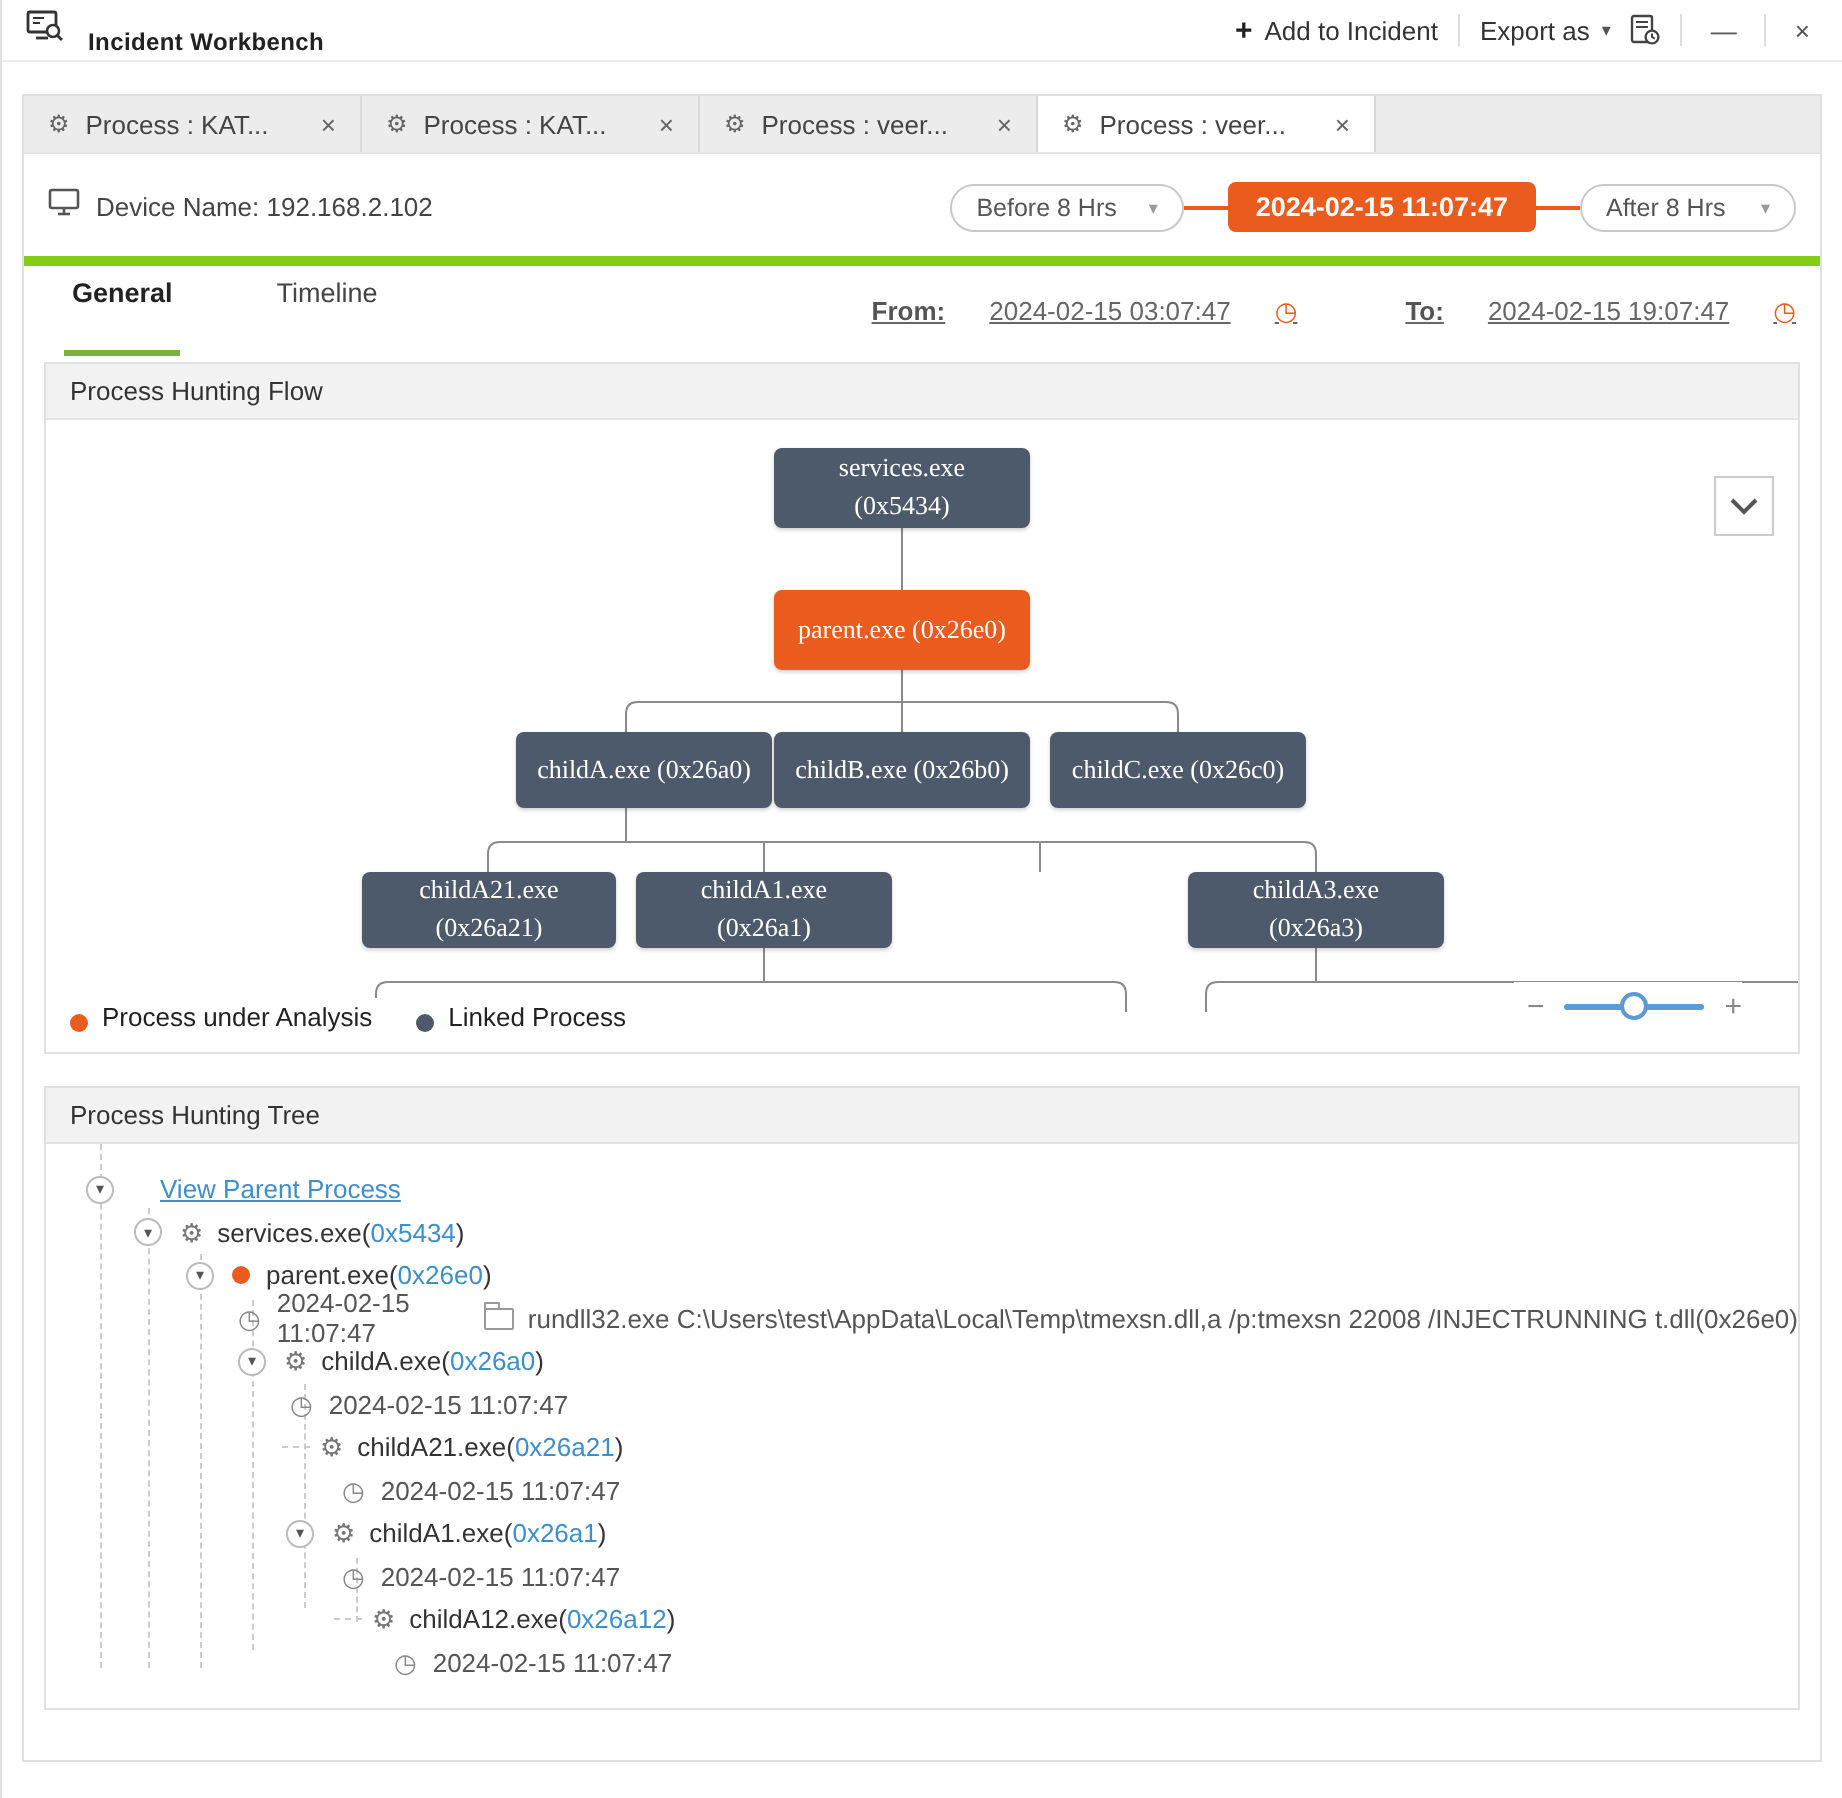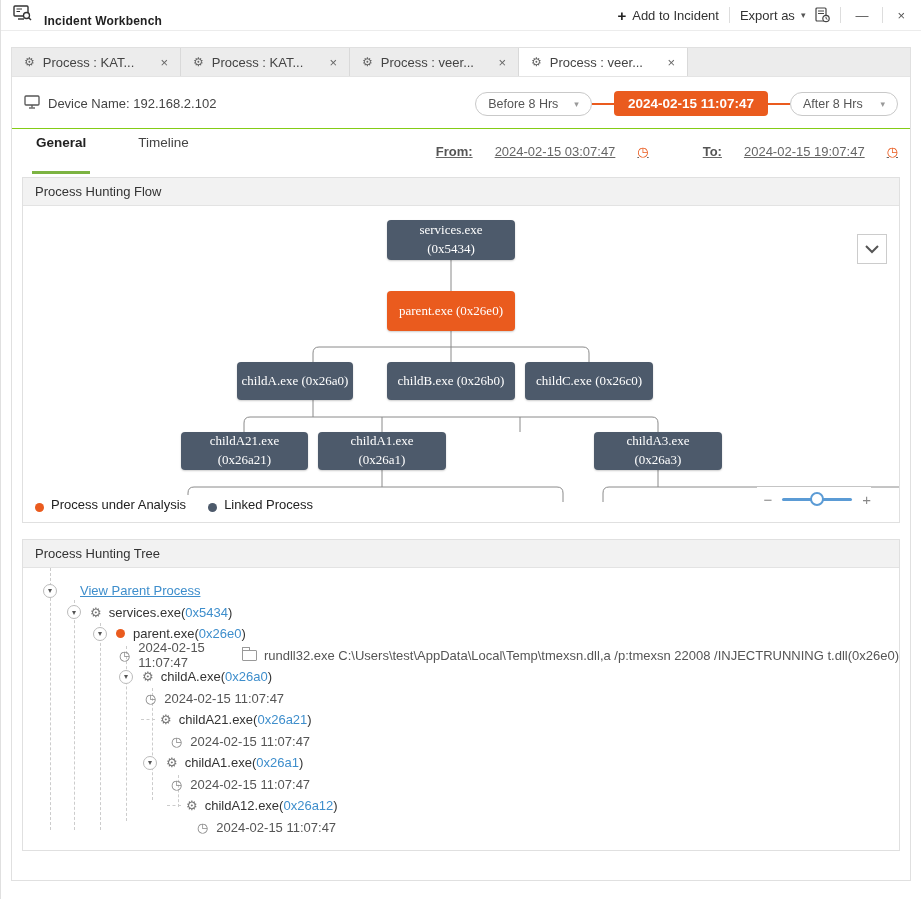--- a/index.html
+++ b/index.html
@@ -20,21 +20,21 @@
   .shell { margin:16px 10px 0 10px; border:1px solid #e0e0e0; height:834px; background:#fff; }
 
   
   .tabstrip { height:29px; background:#ececec; display:flex; border-bottom:1px solid #e4e4e4; }
   .wtab { width:169px; display:flex; align-items:center; gap:8px; padding:0 12px; font-size:13px; color:#444; border-right:1px solid #d9d9d9; cursor:pointer; }
   .wtab .gear { font-size:12px; color:#666; }
   .wtab .tab-close { margin-left:auto; color:#666; font-size:13px; }
   .wtab.active { background:#fff; border-right:1px solid #d9d9d9; }
 
   
-  .device-row { display:flex; align-items:center; padding:14px 12px 12px 12px; border-bottom:1px solid #84cc16; }
+  .device-row { display:flex; align-items:center; padding:14px 12px 12px 12px; border-bottom:5px solid #84cc16; }
   .device-label { font-size:13px; color:#444; margin-left:8px; }
   .time-controls { margin-left:auto; display:flex; align-items:center; }
   .pill { display:flex; align-items:center; border:1px solid #c9c9c9; border-radius:14px; padding:4px 12px; font-size:12.5px; color:#555; background:#fff; cursor:pointer; min-width:108px; }
   .pill .caret-glyph { margin-left:auto; padding-left:16px; color:#999; }
   .connector { width:22px; height:2px; background:#ea5b1e; }
   .pivot-badge { background:#ea5b1e; color:#fff; font-weight:bold; font-size:13.5px; padding:5px 14px; border-radius:4px; }
 
   
   .viewtabs-row { display:flex; align-items:center; padding:10px 12px 0 12px; height:40px; }
   .vtab { font-size:13.5px; color:#444; margin-right:36px; padding:0 4px 24px 4px; position:relative; cursor:pointer; margin-left:8px; }
@@ -47,21 +47,21 @@
   
   .panel { border:1px solid #e0e0e0; margin:8px 10px 0 10px; }
   .panel-header { background:#f2f2f2; border-bottom:1px solid #e3e3e3; padding:6px 12px; font-size:13px; color:#333; }
 
   
   .flow-body { position:relative; height:316px; background:#fff; overflow:hidden; }
   .flow-svg { position:absolute; left:0; top:0; }
   .fnode { position:absolute; color:#fff; border-radius:4px; display:flex; align-items:center; justify-content:center; text-align:center; white-space:pre-line; font:13px/1.45 "Liberation Serif",serif; background:#4d5a6b; box-shadow:0 1px 2px rgba(0,0,0,.2); cursor:pointer; }
   .fn0{left:364px;top:14px;width:128px;height:40px}
   .fn1{left:364px;top:85px;width:128px;height:40px;background:#ea5b1e}
-  .fn2{left:214px;top:156px;width:116px;height:38px}
+  .fn2{left:235px;top:156px;width:128px;height:38px}
   .fn3{left:364px;top:156px;width:128px;height:38px}
   .fn4{left:502px;top:156px;width:128px;height:38px}
   .fn5{left:158px;top:226px;width:127px;height:38px}
   .fn6{left:295px;top:226px;width:128px;height:38px}
   .fn7{left:433px;top:226px;width:128px;height:38px}
   .fn8{left:571px;top:226px;width:128px;height:38px}
   .collapse-btn { position:absolute; right:12px; top:28px; width:30px; height:30px; border:1px solid #ccc; background:#fff; display:flex; align-items:center; justify-content:center; cursor:pointer; }
   .legend { position:absolute; left:12px; bottom:8px; display:flex; align-items:center; gap:22px; font-size:13px; color:#222; background:transparent; }
   .legend-item { display:flex; align-items:flex-end; gap:7px; }
   .dot { width:9px; height:9px; border-radius:50%; display:inline-block; }

